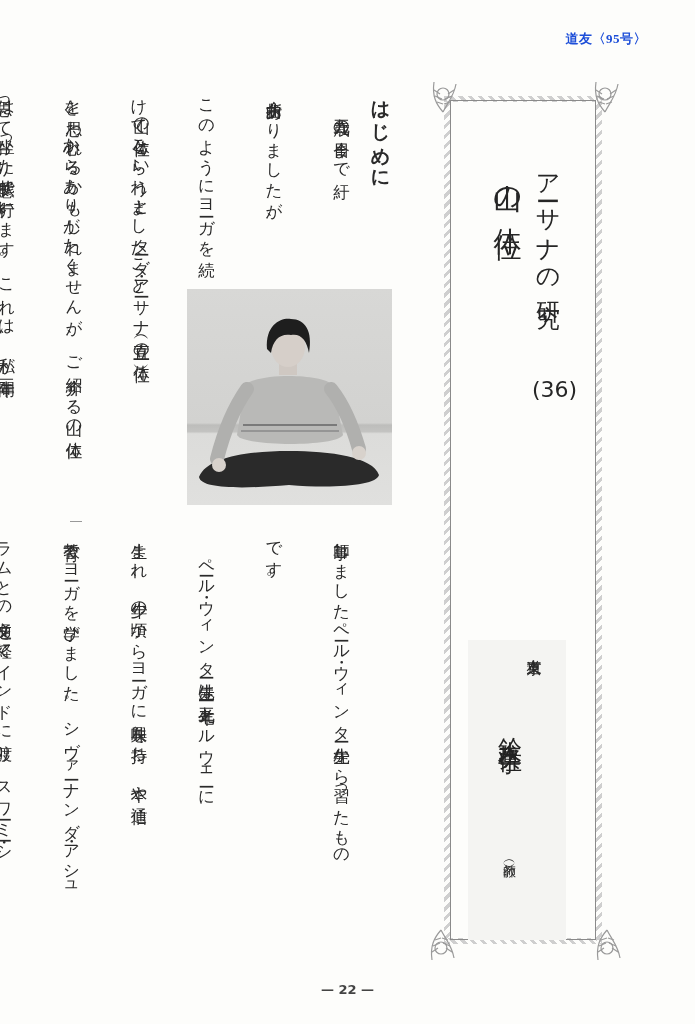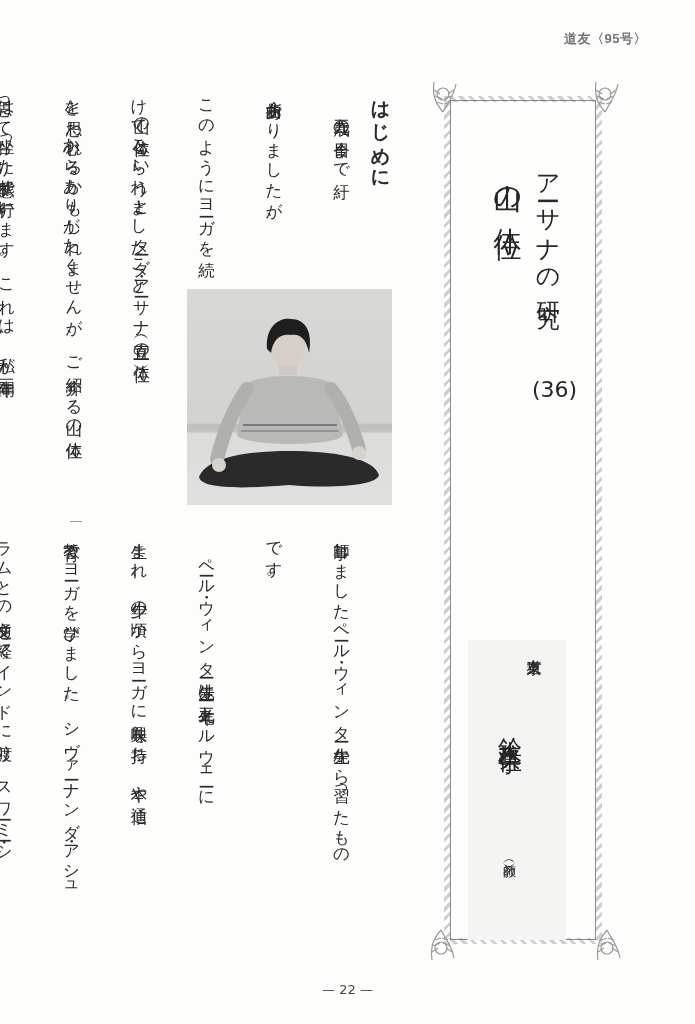--- a/index.html
+++ b/index.html
@@ -3,22 +3,22 @@
   <meta charset="utf-8">
   <style>
     html, body { margin: 0; padding: 0; }
     body {
       width: 695px; height: 1024px; position: relative; overflow: hidden;
       background: #fdfdfb; color: #2a2a2a;
       font-family: "DejaVu Serif", "Liberation Serif", serif;
     }
     .header-tag {
       position: absolute; right: 48px; top: 30px;
-      font-family: Liberation Sans, sans-serif;
-      font-weight: bold; font-size: 13px; color: #737373; letter-spacing: 0.5px;
+      font-family: Liberation Serif, serif;
+      font-weight: bold; font-size: 13px; color: #1d4ed8; letter-spacing: 0.5px;
     }
     .vcol {
       position: absolute; writing-mode: vertical-rl; text-orientation: upright;
       font-size: 16.5px; line-height: 22.5px; letter-spacing: 1.1px; white-space: pre;
     }
     .vcol .line { display: block; }
     .heading-bold {
       font-family: "DejaVu Sans", "Liberation Sans", sans-serif; font-weight: bold;
     }
     
@@ -78,21 +78,21 @@
       position: absolute; left: 187px; top: 289px; width: 205px; height: 216px;
       background: linear-gradient(180deg, #d8d8d6 0%, #d2d2d0 62%, #bdbdbb 63%, #c3c3c1 66%, #dcdcda 67%, #e0e0de 100%);
       overflow: hidden;
     }
     .divider-mark {
       position: absolute; left: 70px; top: 521px; width: 12px; height: 1px; background: #999;
     }
     .page-number {
       position: absolute; left: 0; right: 0; top: 982px; text-align: center;
       font-family: "DejaVu Sans", "Liberation Sans", sans-serif;
-      font-size: 13px; color: #444;
+      font-size: 13px; color: #444; font-weight: bold;
     }
   </style>
 </head>
 <body>
 
 <div class="header-tag">道友〈95号〉</div>
 
 <div class="frame">
   <div class="outer"></div>
   <div class="inner"></div>

